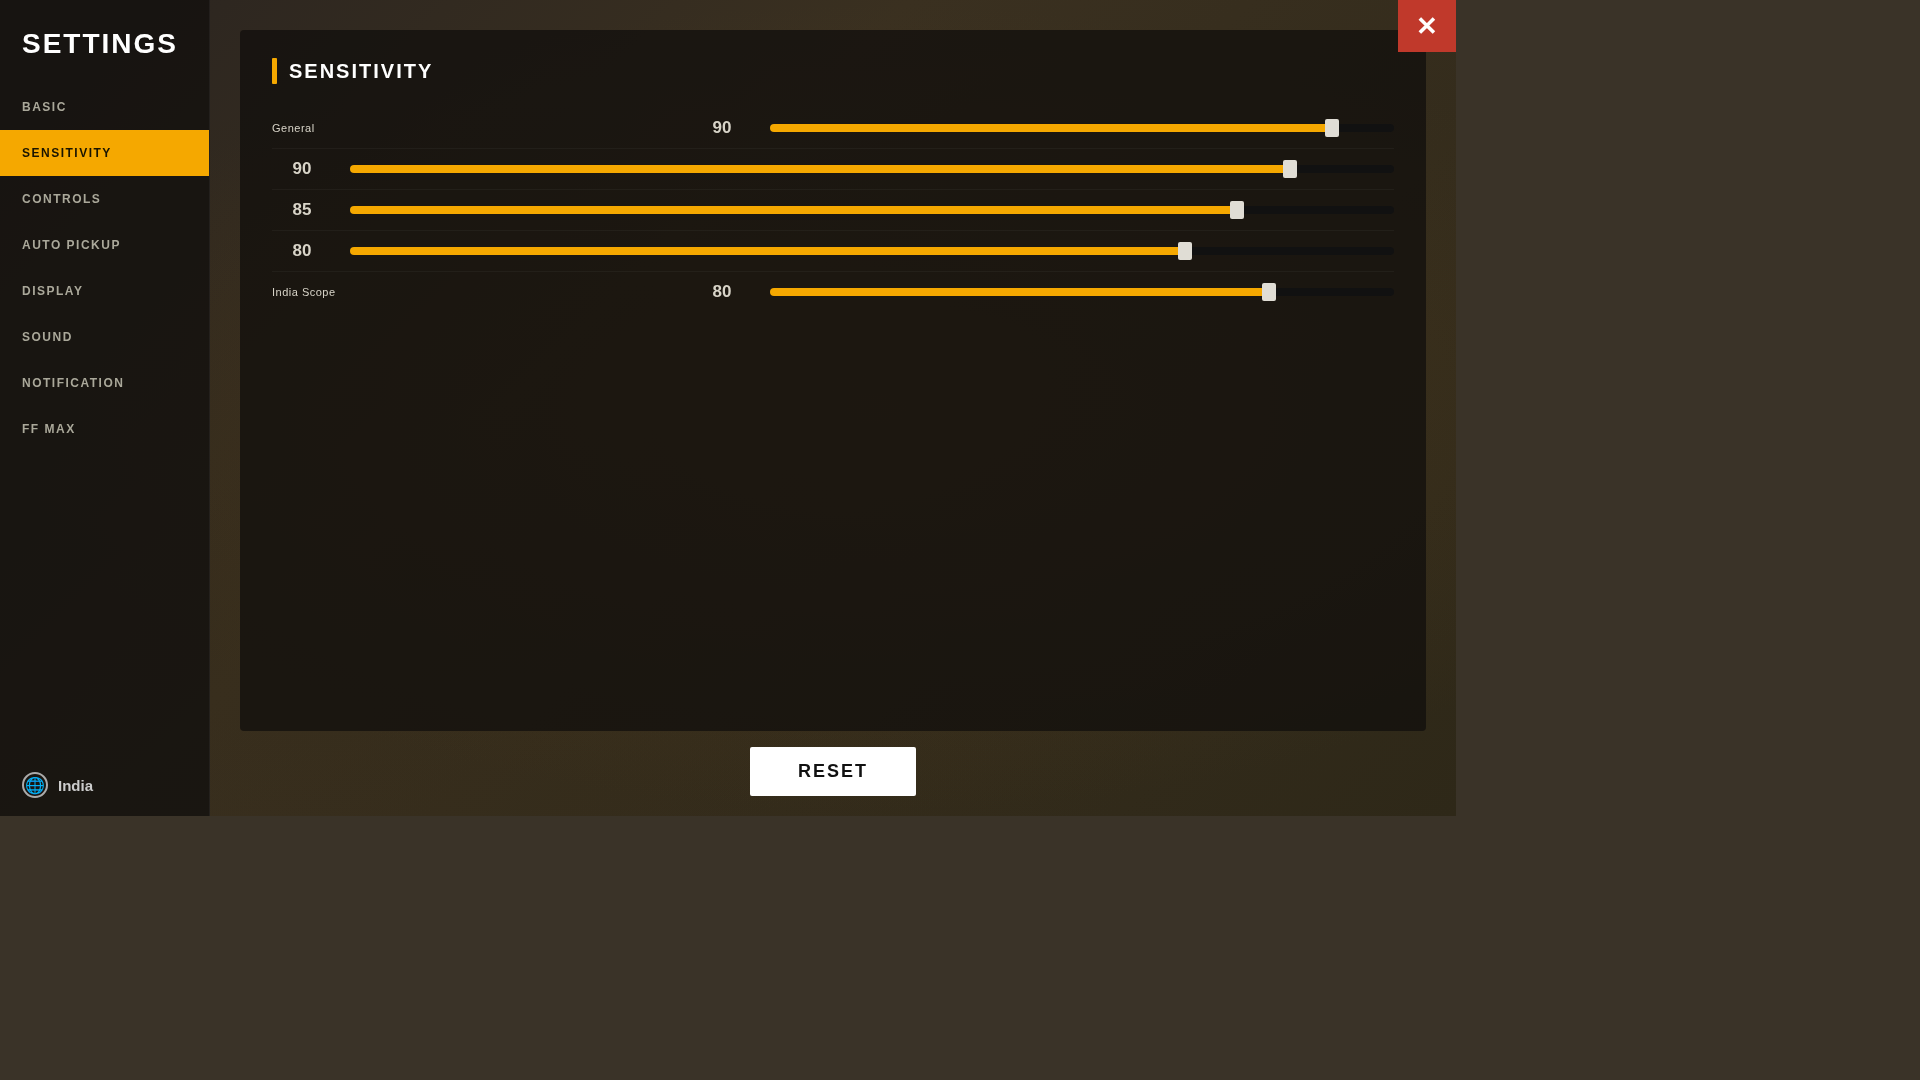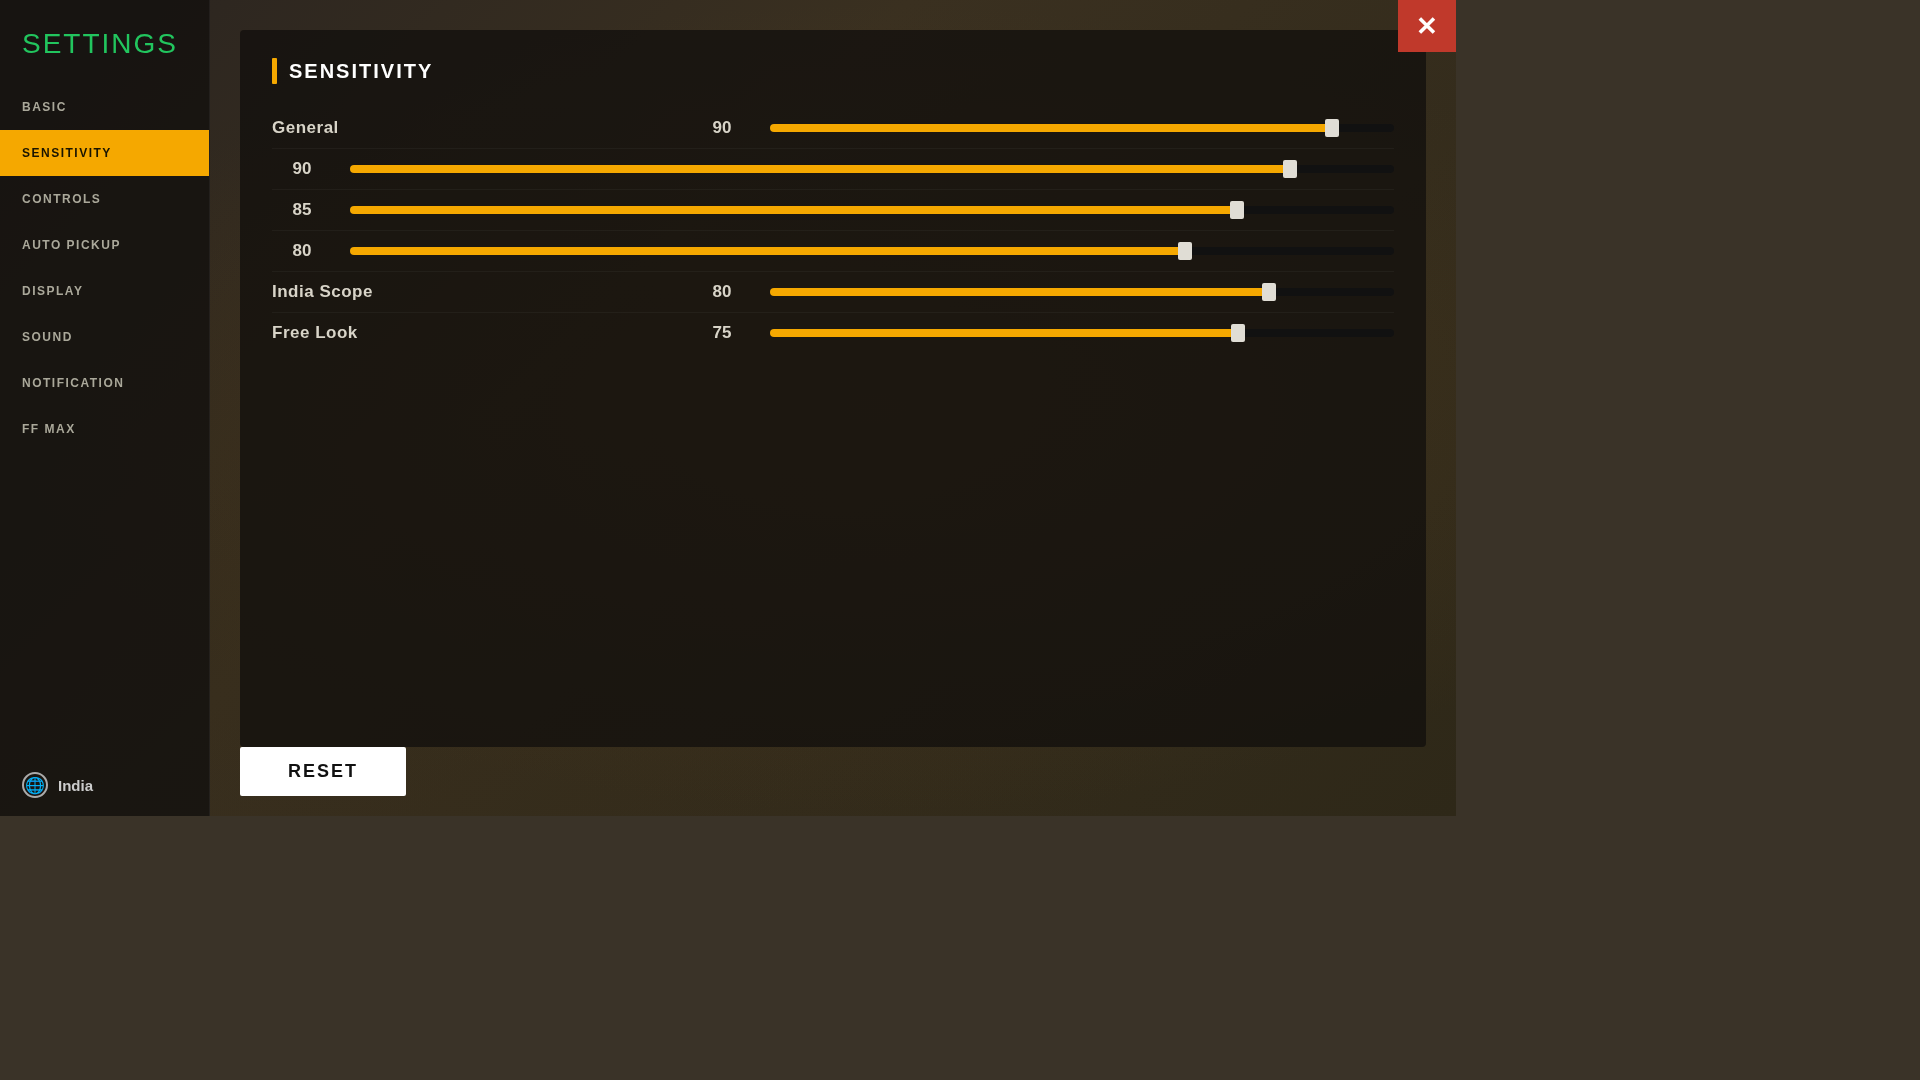--- a/index.html
+++ b/index.html
@@ -37,23 +37,23 @@
       width: 210px;
       min-width: 210px;
       background: rgba(20, 18, 15, 0.85);
       display: flex;
       flex-direction: column;
       padding-top: 10px;
       border-right: 1px solid rgba(255,255,255,0.05);
     }
 
     .sidebar-title {
-      color: #22c55e;
+      color: #ffffff;
       font-size: 28px;
-      font-weight: 400;
+      font-weight: 700;
       letter-spacing: 2px;
       padding: 18px 22px 24px 22px;
       text-transform: uppercase;
     }
 
     .sidebar-item {
       padding: 16px 22px;
       color: #aaa89a;
       font-size: 12px;
       font-weight: 700;
@@ -159,22 +159,22 @@
       border-bottom: 1px solid rgba(255,255,255,0.04);
     }
 
     .slider-row:last-child {
       border-bottom: none;
     }
 
     .slider-label {
       width: 420px;
       color: #d8d4c8;
-      font-size: 17px;
-      font-weight: 700;
+      font-size: 11px;
+      font-weight: 400;
       letter-spacing: 0.5px;
     }
 
     .slider-value {
       width: 60px;
       color: #d8d4c8;
       font-size: 17px;
       font-weight: 700;
       text-align: center;
       margin-right: 18px;
@@ -204,21 +204,22 @@
       width: 14px;
       height: 18px;
       background: #e0ddd5;
       border-radius: 2px;
       cursor: pointer;
     }
 
     
     .bottom-bar {
       display: flex;
-      justify-content: flex-start;
+      justify-content: center;
+      padding-top: 16px;
     }
 
     .reset-btn {
       background: #ffffff;
       color: #111;
       font-size: 18px;
       font-weight: 900;
       letter-spacing: 2px;
       text-transform: uppercase;
       padding: 14px 48px;
@@ -298,28 +299,20 @@
             </div>
           </div>
           <div class="slider-row">
             <div class="slider-label">India Scope</div>
             <div class="slider-value">80</div>
             <div class="slider-track-wrap">
               <div class="slider-fill" style="width: 80%;"></div>
               <div class="slider-thumb" style="left: 80%;"></div>
             </div>
           </div>
-          <div class="slider-row">
-            <div class="slider-label">Free Look</div>
-            <div class="slider-value">75</div>
-            <div class="slider-track-wrap">
-              <div class="slider-fill" style="width: 75%;"></div>
-              <div class="slider-thumb" style="left: 75%;"></div>
-            </div>
-          </div>
         </div>
 
     </div>
 
     <div class="bottom-bar">
       <button class="reset-btn">RESET</button>
     </div>
 
   </div>
 </div>

